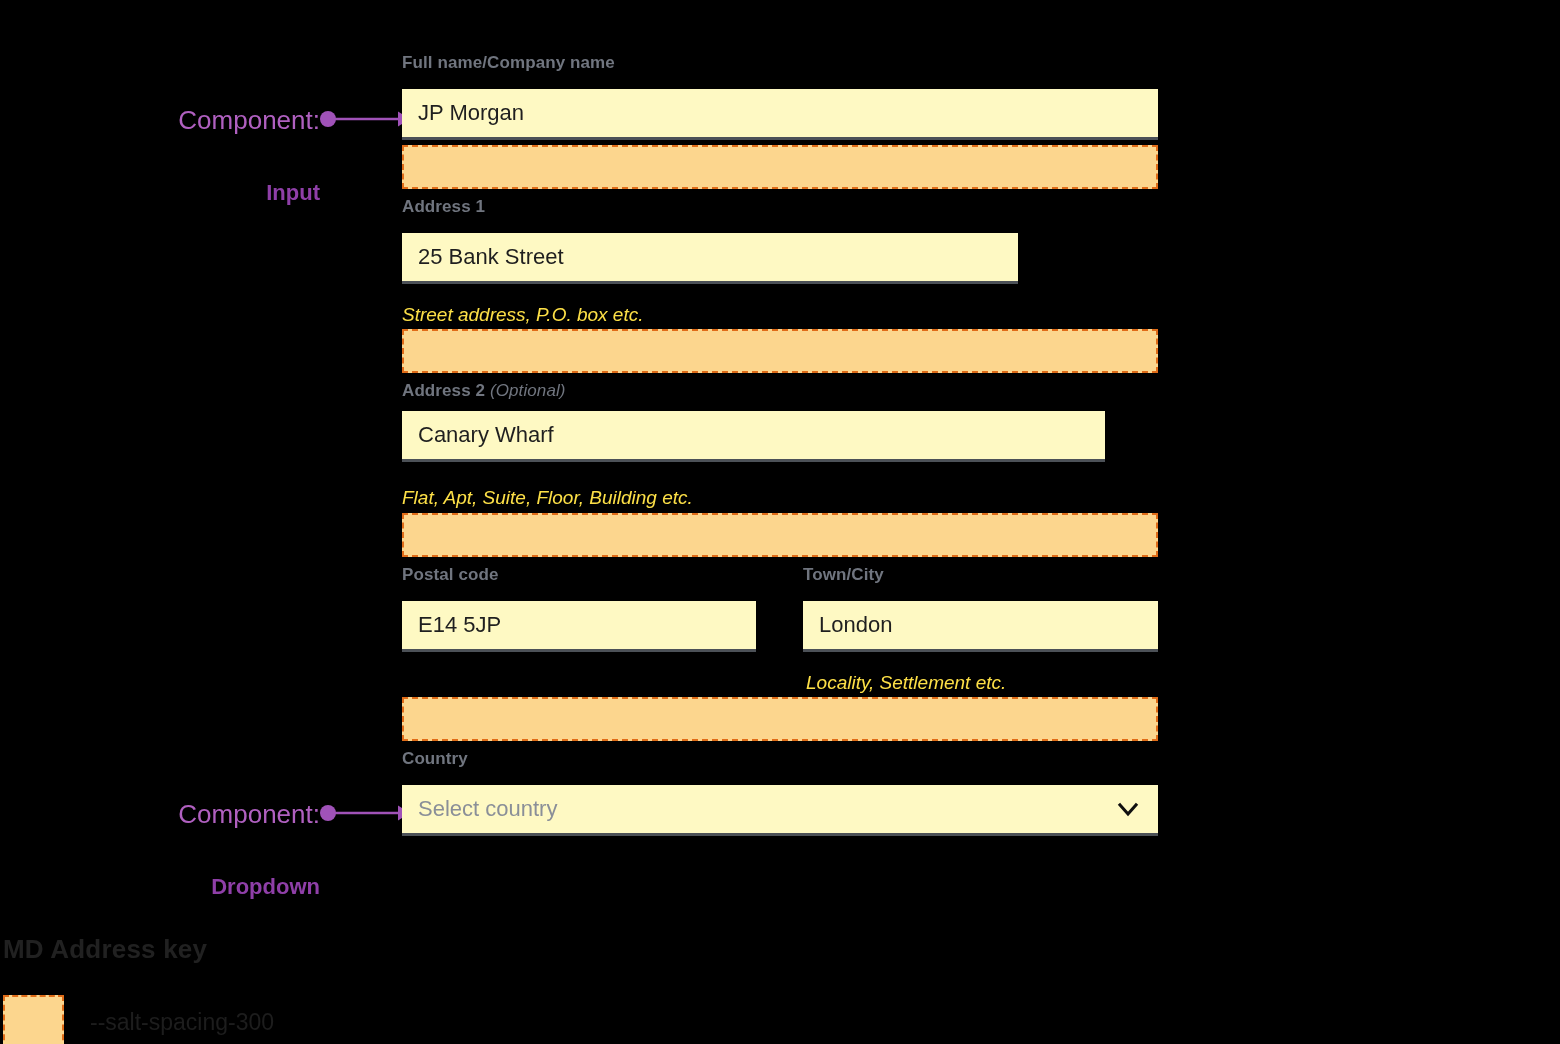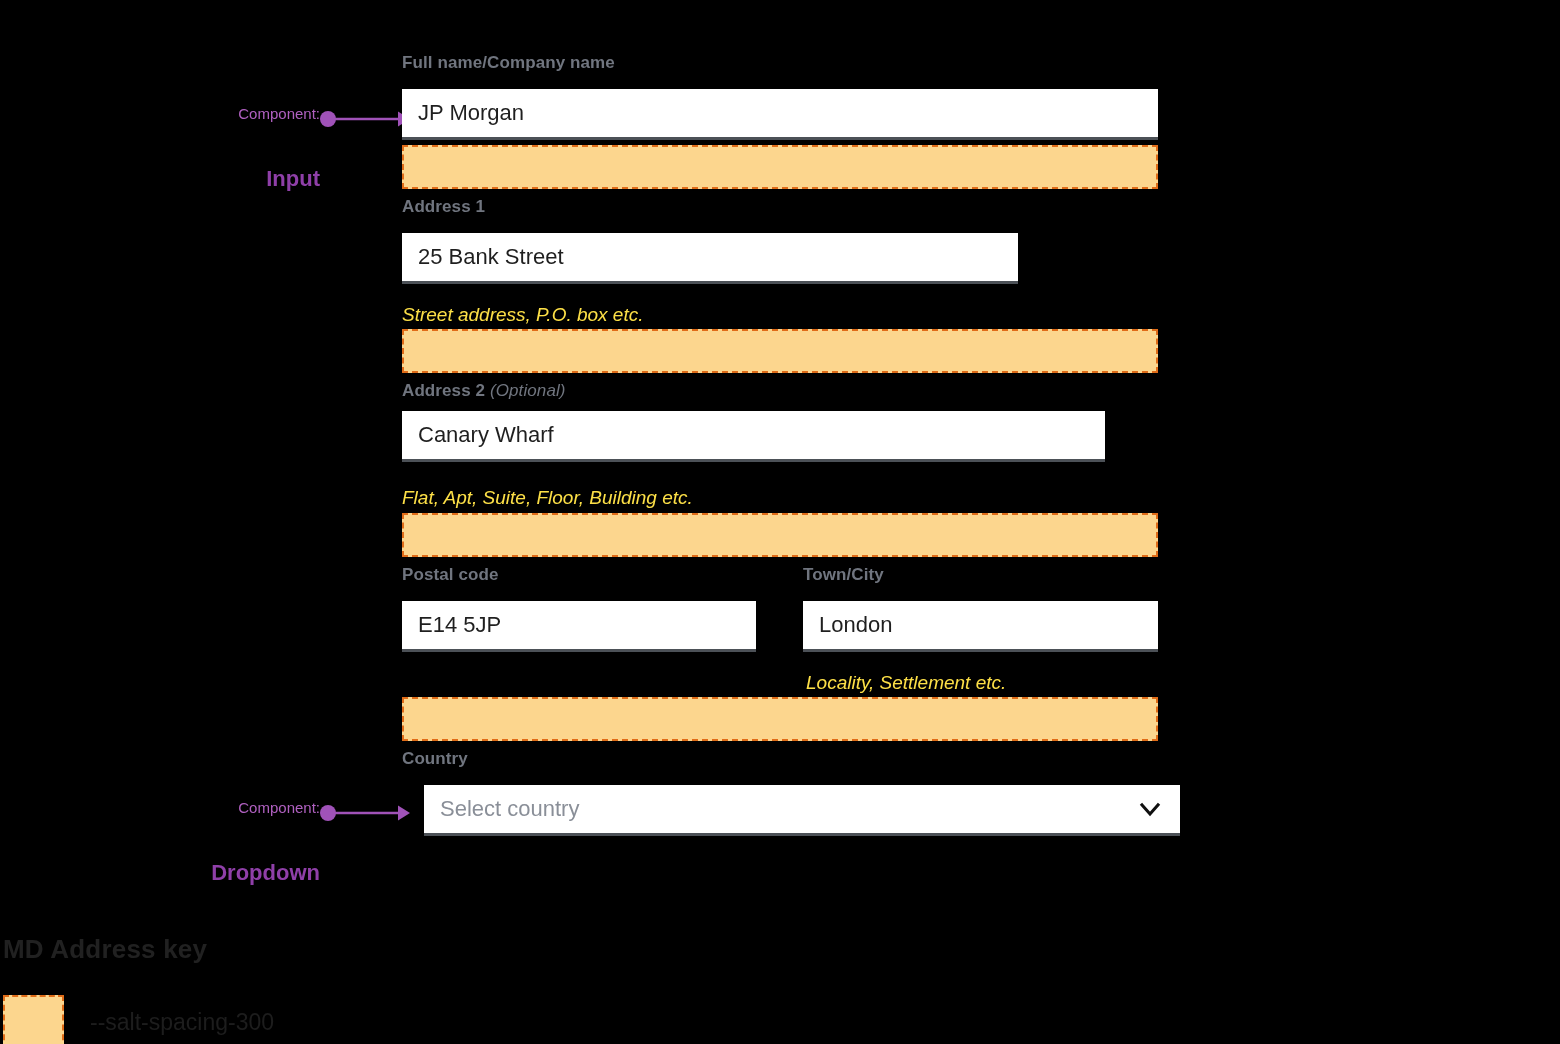--- a/index.html
+++ b/index.html
@@ -43,21 +43,21 @@
 
   .helper-text {
     color: #fde047;
     font-size: 19px;
     font-style: italic;
     line-height: 24px;
     white-space: nowrap;
   }
 
   .input-box {
-    background: #ffffff;
+    background: #fef9c3;
     border-bottom: 3px solid #4c5157;
     height: 51px;
     display: flex;
     align-items: center;
     padding: 0 16px;
   }
   .input-value {
     color: #1f1f1f;
     font-size: 22px;
     line-height: 28px;
@@ -79,21 +79,21 @@
     position: absolute;
     text-align: right;
     line-height: 1.28;
     white-space: nowrap;
   }
   .annotation .ann-kind {
     color: #a martin;
   }
   .ann-kind {
     color: #b060c0;
-    font-size: 15px;
+    font-size: 26px;
     font-weight: normal;
     display: block;
   }
   .ann-name {
     color: #8f3fa8;
     font-size: 22px;
     font-weight: bold;
     display: block;
     margin-top: 42px;
   }
@@ -213,21 +213,21 @@
     </div>
   </div>
   <div class="abs" style="left:404px; top:671px;">
     <span class="helper-text">Locality, Settlement etc.</span>
   </div>
   <div class="abs spacing-block" style="left:0; top:697px; width:756px;"></div>
 
   <div class="abs" style="left:0; top:747px;">
     <span class="field-label">Country</span>
   </div>
-  <div class="abs" style="left:0; top:785px; width:756px;margin-left:22px;">
+  <div class="abs" style="left:0; top:785px; width:756px;">
     <div class="input-box dropdown">
       <span class="input-value placeholder">Select country</span>
       <svg class="chevron-down" width="28" height="28" viewBox="0 0 28 28">
         <polyline points="6,10 14,19 22,10" fill="none" stroke="#101010" stroke-width="3.1" stroke-linecap="square" stroke-linejoin="miter"></polyline>
       </svg>
     </div>
   </div>
 
 </div>
 

